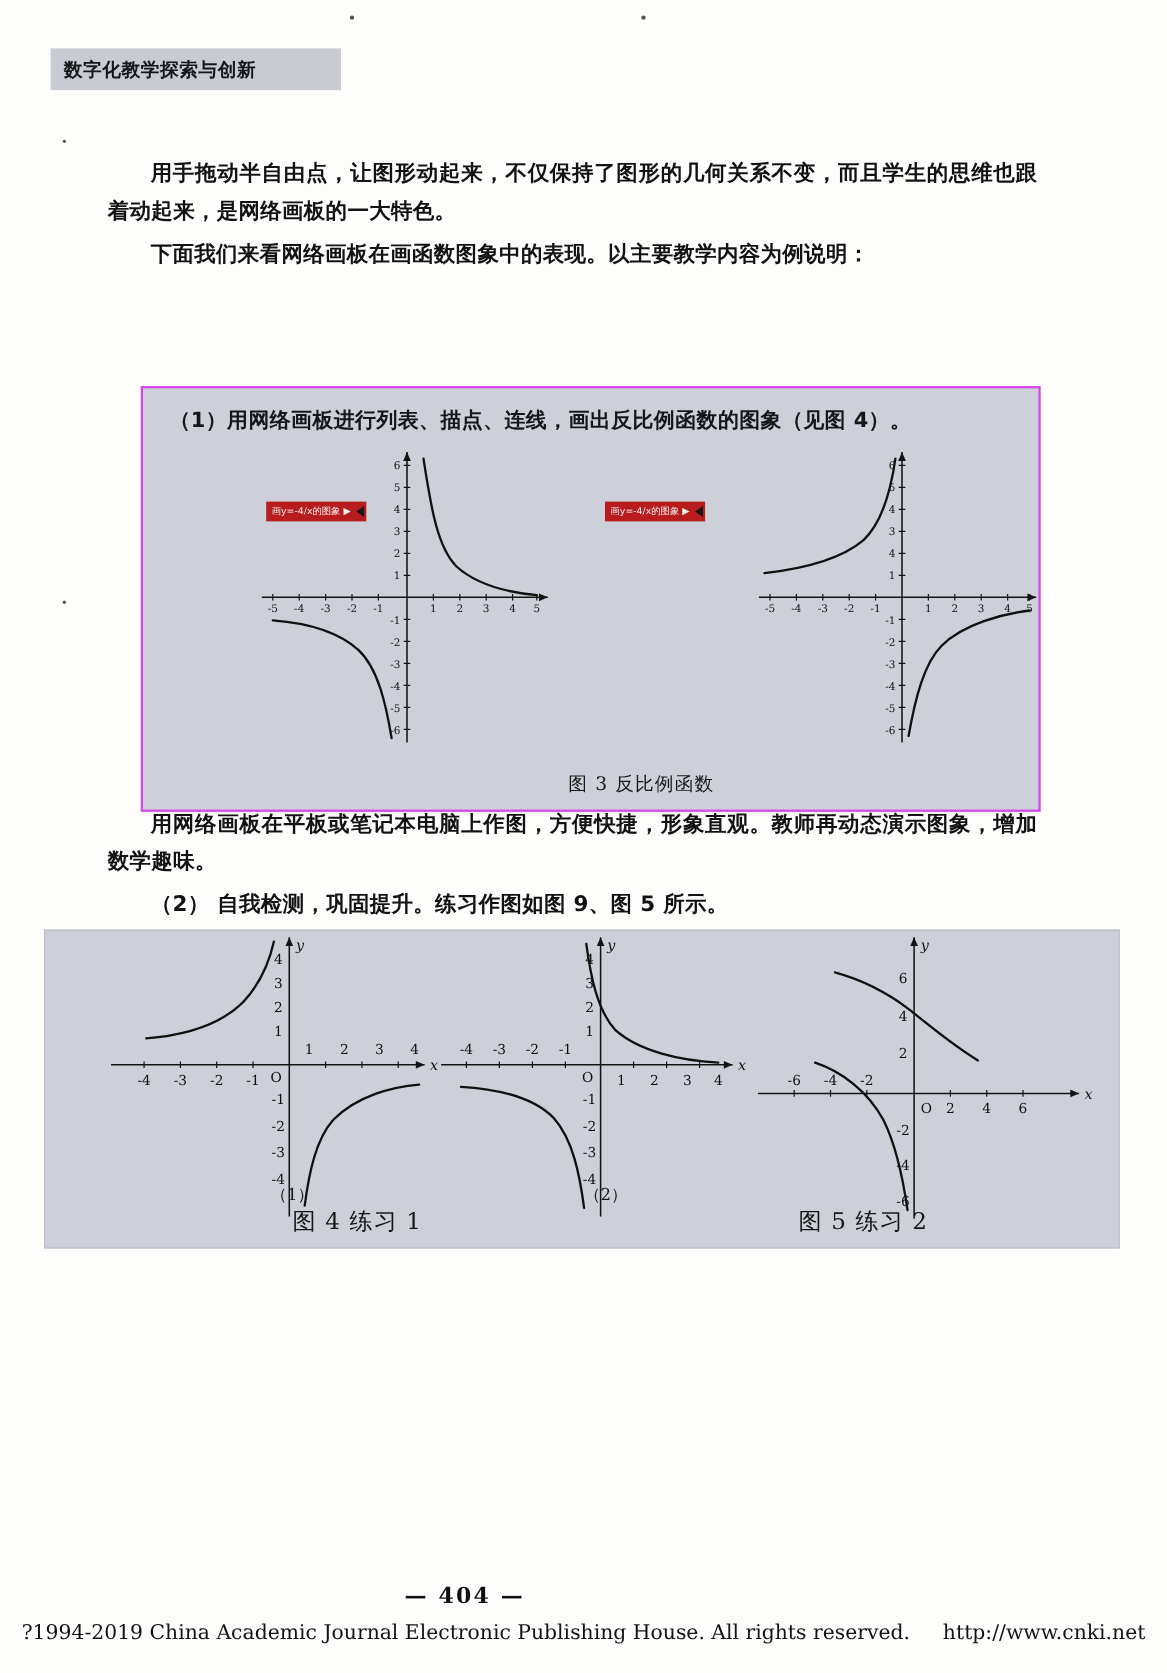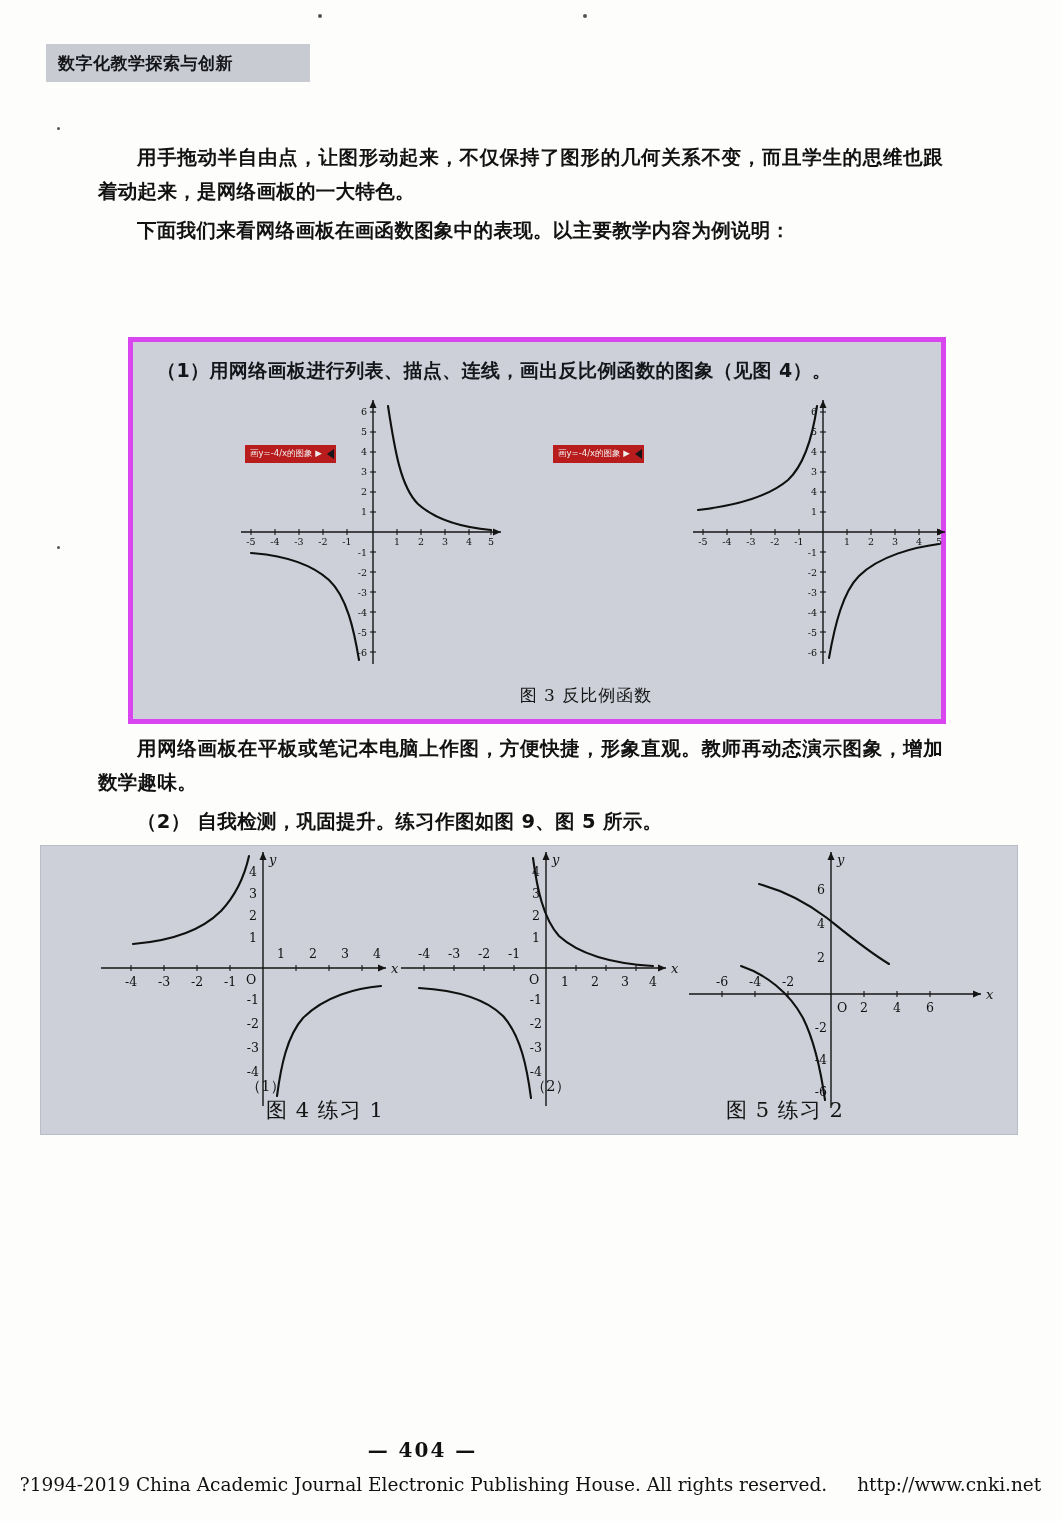--- a/index.html
+++ b/index.html
@@ -77,25 +77,25 @@
     letter-spacing: 0.5px;
     color: #0e0e0e;
     text-indent: 0;
     line-height: 1.5;
   }
 
   
   .fig3-wrap {
     position: absolute;
     left: 128px;
-    top: 337px;
+    top: 351px;
     width: 818px;
     height: 387px;
     background: #cdd0d8;
-    border: 5px solid #d946ef;
+    border: 2px solid #d946ef;
     box-sizing: border-box;
   }
   .fig3-caption-line {
     position: absolute;
     left: 24px;
     top: 16px;
     font-size: 19px;
     font-weight: bold;
     color: #14161a;
     letter-spacing: 0.4px;

